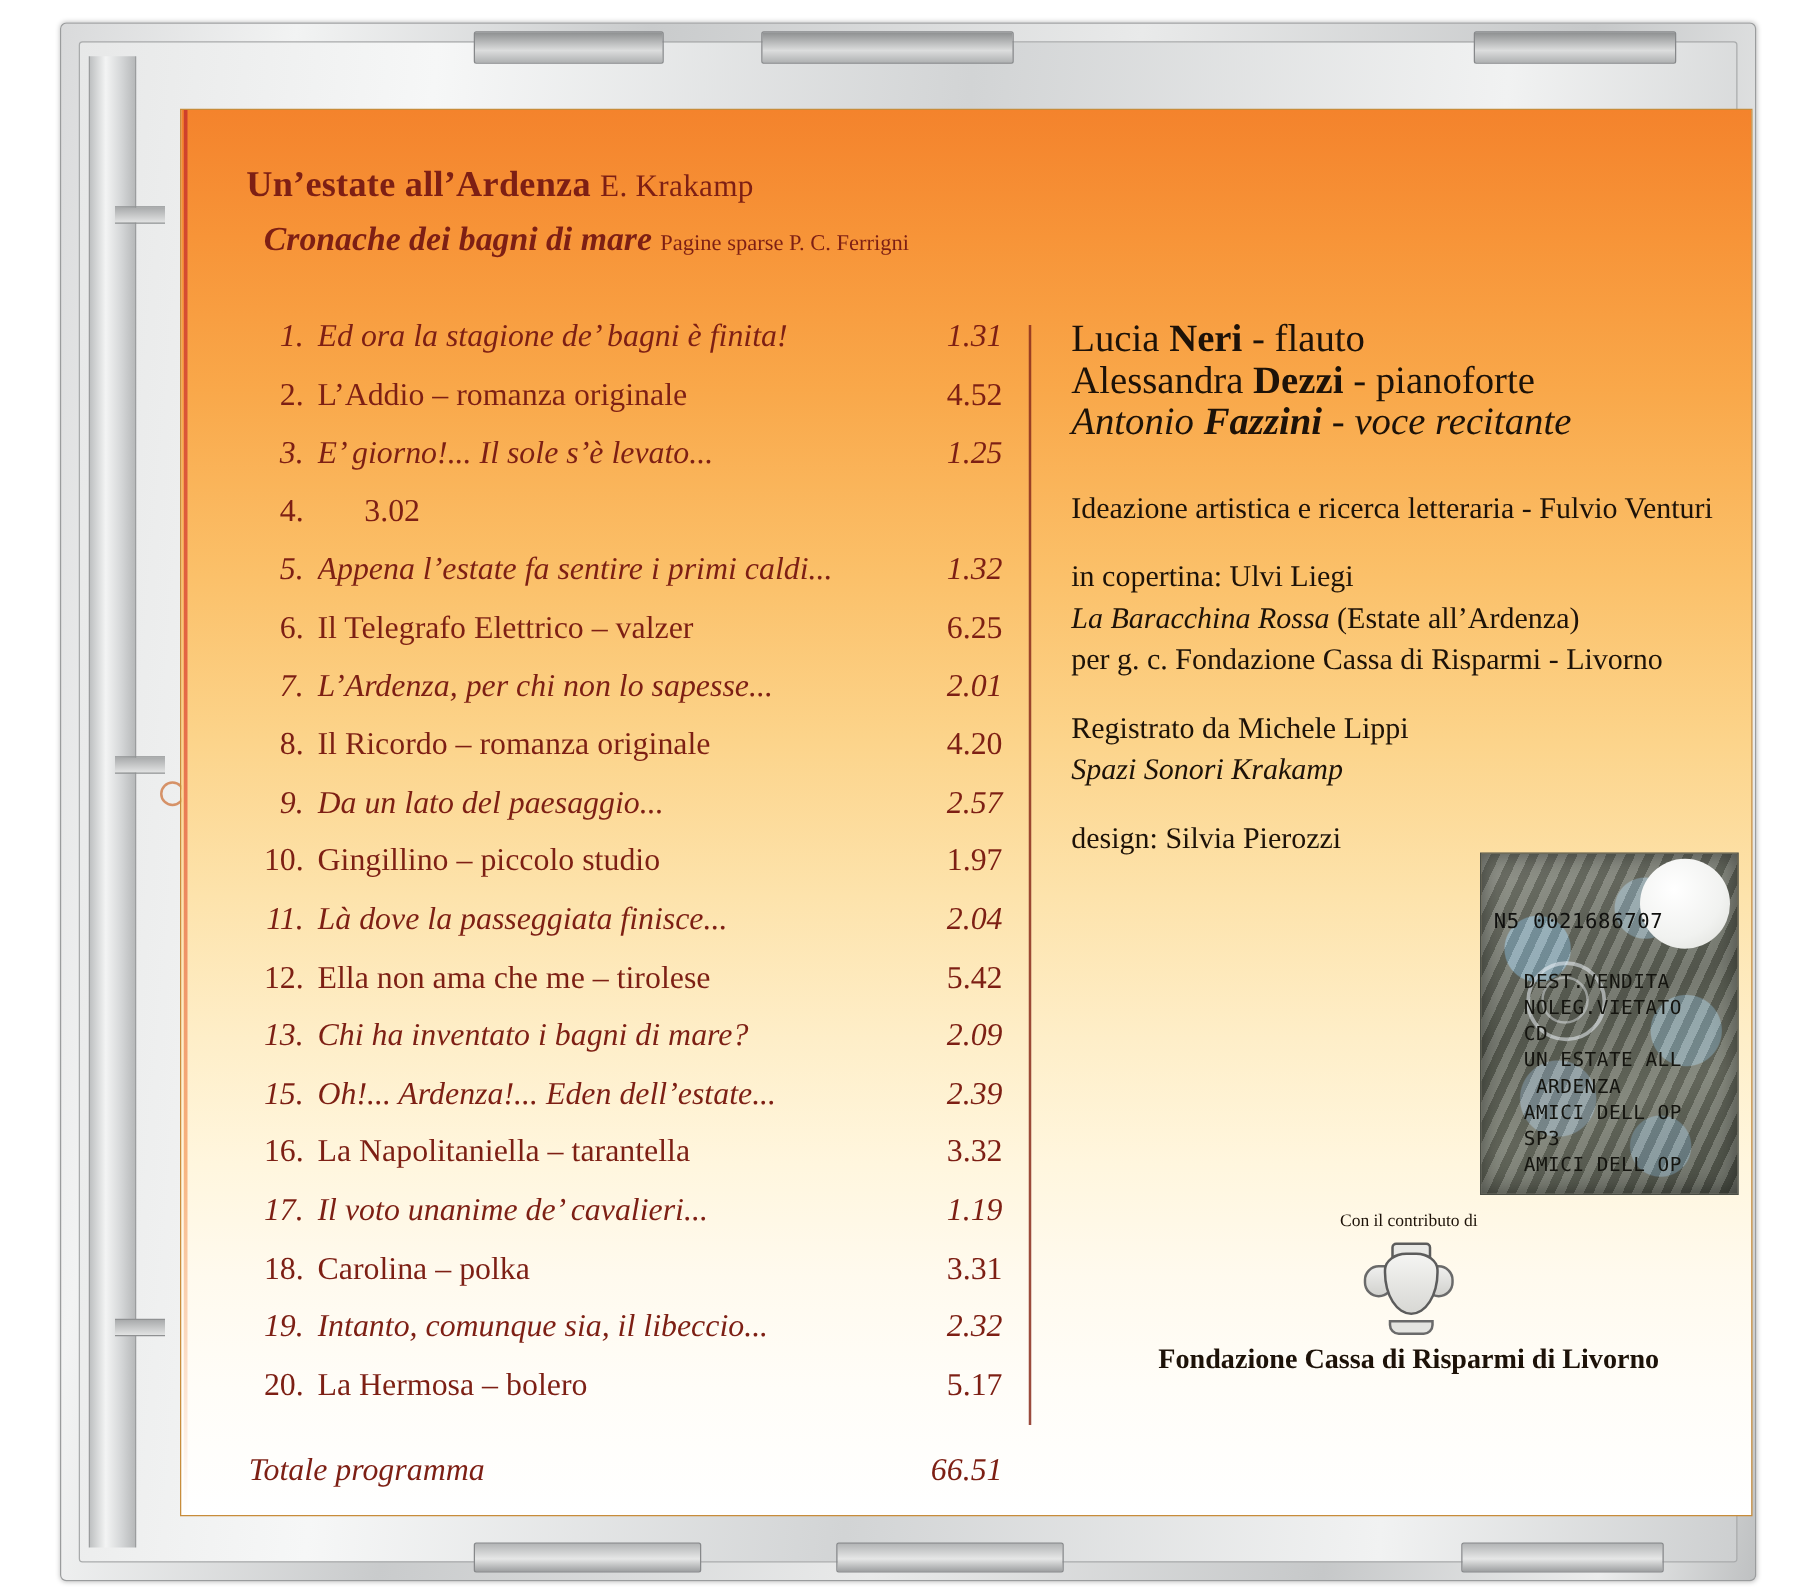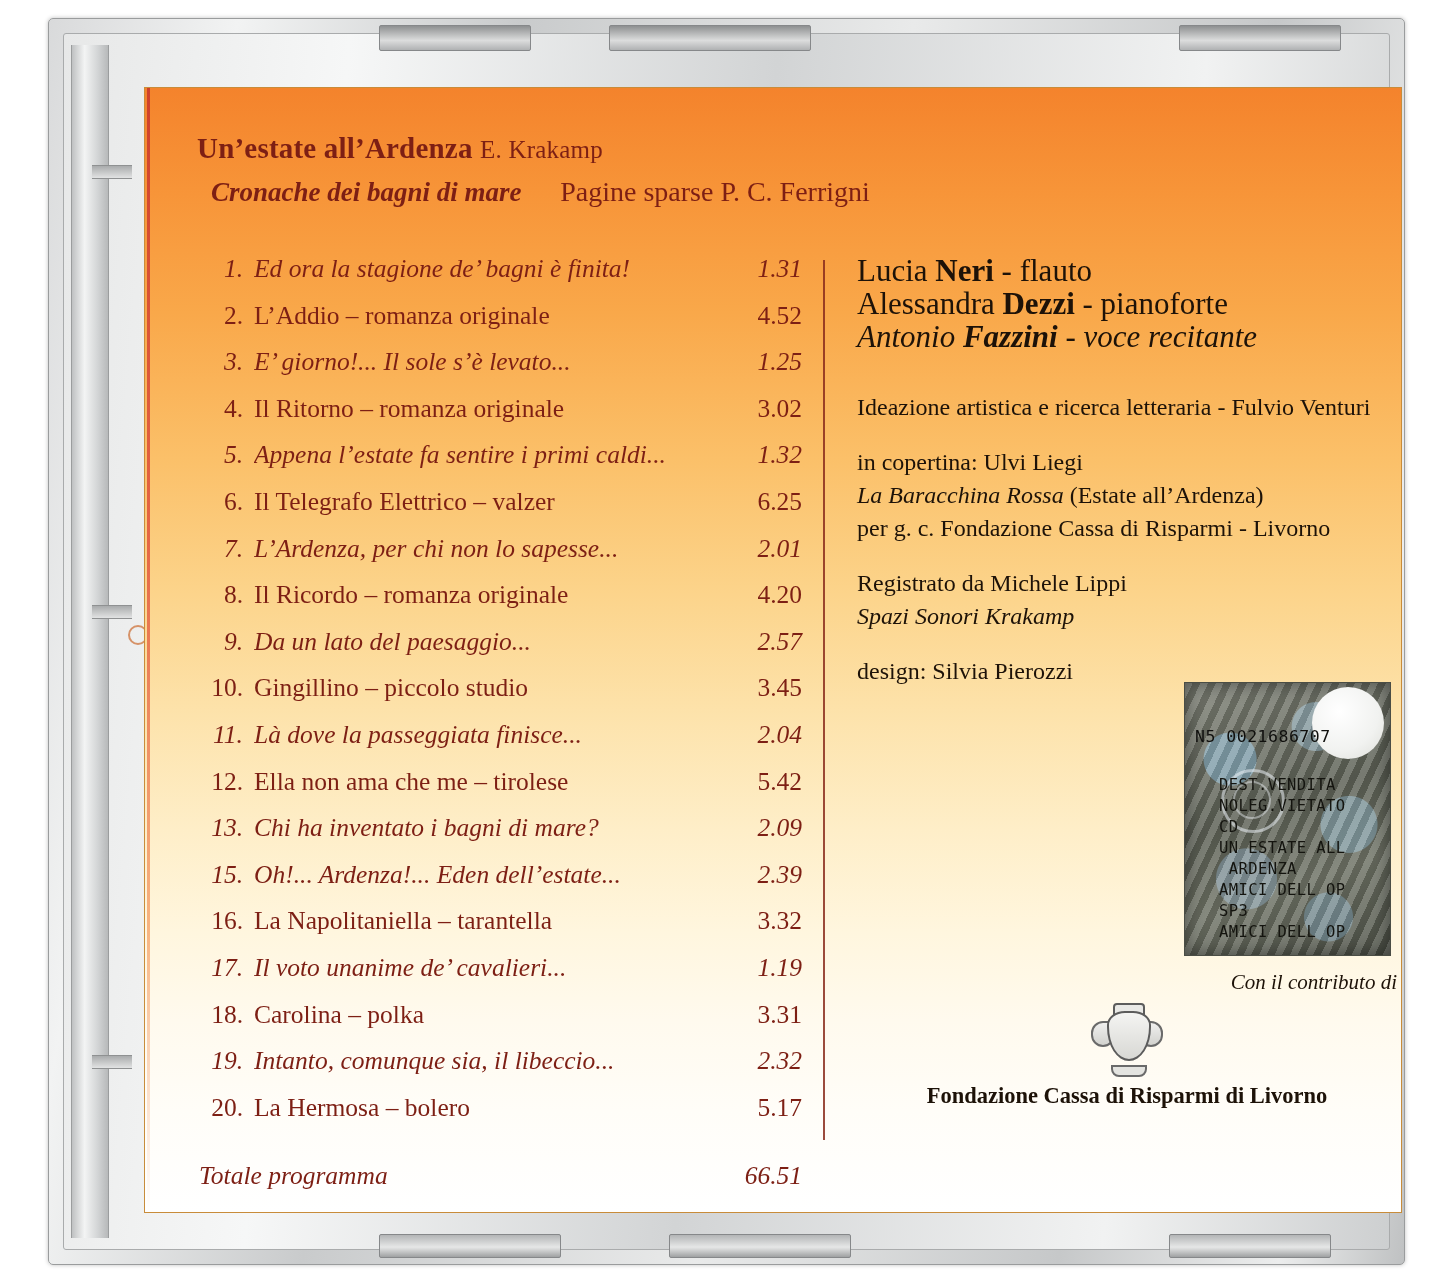--- a/index.html
+++ b/index.html
@@ -129,22 +129,21 @@
     font-size: 27px;
     color: #7d1f14;
   }
   #subtitle-main {
     font-style: italic;
     font-weight: bold;
   }
   #subtitle-rest {
     font-style: normal;
     font-weight: normal;
-    font-size: 28px;
-    margin-left: 32px;
+    font-size: 18px;
   }
 
   
   #columns {
     position: absolute;
     left: 0;
     top: 152px;
     width: 100%;
     height: 960px;
   }
@@ -294,23 +293,21 @@
   
   #sponsor {
     position: absolute;
     left: 712px;
     top: 730px;
     width: 540px;
     text-align: center;
     color: #1d1208;
   }
   #sponsor-intro {
-    font-size: 21px;
-    font-style: italic;
-    text-align: right;
+    font-size: 14px;
   }
   #crest {
     margin: 8px auto 6px;
     width: 68px;
     height: 74px;
     position: relative;
   }
   #crest .shield {
     position: absolute;
     left: 14px; top: 8px;
@@ -437,21 +434,20 @@
           <span class="name">L’Addio – romanza originale</span>
           <span class="dur">4.52</span>
         </div>
         <div class="track it">
           <span class="num">3.</span>
           <span class="name">E’ giorno!... Il sole s’è levato...</span>
           <span class="dur">1.25</span>
         </div>
         <div class="track">
           <span class="num">4.</span>
-          <span class="name">Il Ritorno – romanza originale</span>
           <span class="dur">3.02</span>
         </div>
         <div class="track it">
           <span class="num">5.</span>
           <span class="name">Appena l’estate fa sentire i primi caldi...</span>
           <span class="dur">1.32</span>
         </div>
         <div class="track">
           <span class="num">6.</span>
           <span class="name">Il Telegrafo Elettrico – valzer</span>
@@ -468,21 +464,21 @@
           <span class="dur">4.20</span>
         </div>
         <div class="track it">
           <span class="num">9.</span>
           <span class="name">Da un lato del paesaggio...</span>
           <span class="dur">2.57</span>
         </div>
         <div class="track">
           <span class="num">10.</span>
           <span class="name">Gingillino – piccolo studio</span>
-          <span class="dur">3.45</span>
+          <span class="dur">1.97</span>
         </div>
         <div class="track it">
           <span class="num">11.</span>
           <span class="name">Là dove la passeggiata finisce...</span>
           <span class="dur">2.04</span>
         </div>
         <div class="track">
           <span class="num">12.</span>
           <span class="name">Ella non ama che me – tirolese</span>
           <span class="dur">5.42</span>

